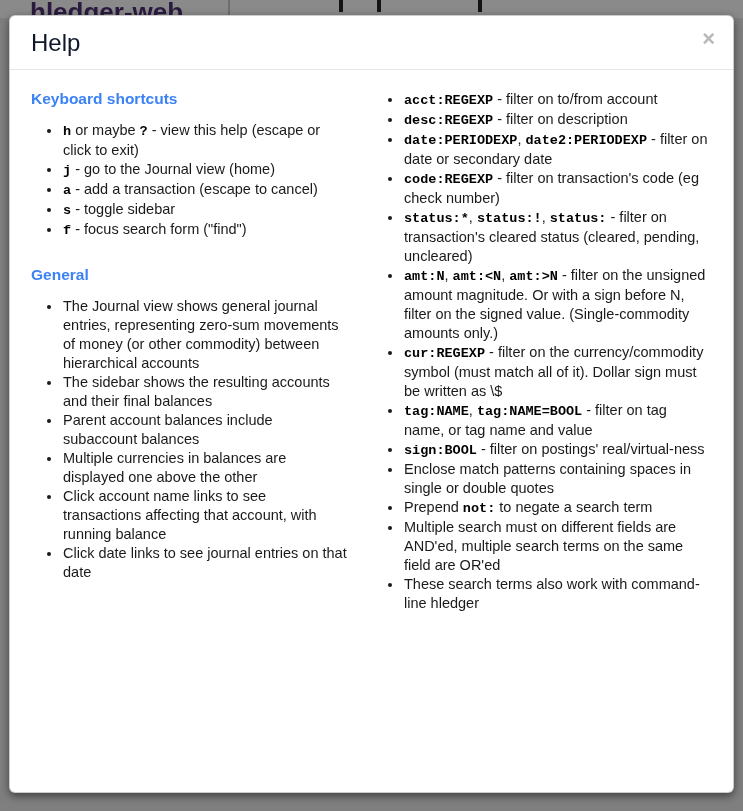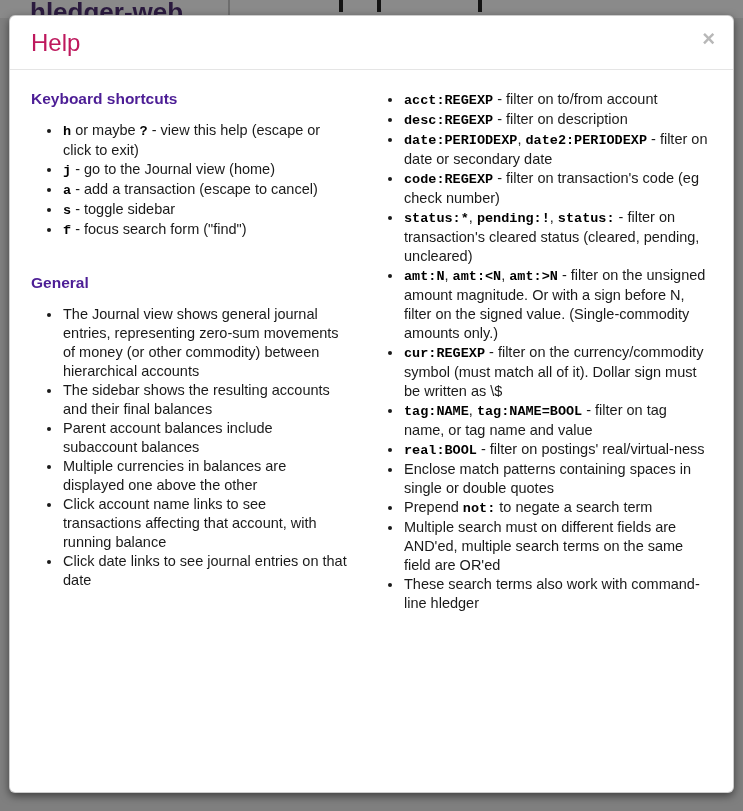--- a/index.html
+++ b/index.html
@@ -41,40 +41,40 @@
     border-radius: 6px;
     box-shadow: 0 3px 9px rgba(0,0,0,0.5);
     overflow: hidden;
   }
   .modal-header {
     position: relative;
     padding: 14px 20px 13px 21px;
     border-bottom: 1px solid #e5e5e5;
   }
   .modal-title {
-    font-size: 24px; font-weight: 400; color: #be185d; line-height: 1.1;
+    font-size: 24px; font-weight: 400; color: #0f172a; line-height: 1.1;
   }
   .close-btn {
     position: absolute; top: 12px; right: 18px;
     background: none; border: none; cursor: pointer;
     font-size: 22px; font-weight: bold; color: #b8b8b8; line-height: 1;
     font-family: "Liberation Sans", sans-serif;
   }
   .modal-body {
     display: flex; padding: 20px 20px 0 21px;
   }
   .col { flex: 1 1 50%; }
   .col.left { padding-right: 24px; }
   .col.right { padding-right: 2px; }
 
   .section-heading {
-    font-size: 15.5px; font-weight: bold; color: #4c1d95;
+    font-size: 15.5px; font-weight: bold; color: #3b82f6;
     margin-bottom: 13px;
   }
-  .section-heading.spaced { margin-top: 34px; }
+  .section-heading.spaced { margin-top: 26px; }
 
   ul.help-list {
     list-style: disc;
     padding-left: 31px;
     margin-bottom: 10px;
     font-size: 14.5px; color: #1a1a1a; line-height: 19px;
   }
   ul.help-list li { padding-left: 1px; }
 
   code {
@@ -121,25 +121,25 @@
           <li>Click account name links to see transactions affecting that account, with running balance</li>
           <li>Click date links to see journal entries on that date</li>
         </ul>
     </div>
     <div class="col right">
       <ul class="help-list">
           <li><code>acct:REGEXP</code> - filter on to/from account</li>
           <li><code>desc:REGEXP</code> - filter on description</li>
           <li><code>date:PERIODEXP</code>, <code>date2:PERIODEXP</code> - filter on date or secondary date</li>
           <li><code>code:REGEXP</code> - filter on transaction's code (eg check number)</li>
-          <li><code>status:*</code>, <code>pending:!</code>, <code>status:</code> - filter on transaction's cleared status (cleared, pending, uncleared)</li>
+          <li><code>status:*</code>, <code>status:!</code>, <code>status:</code> - filter on transaction's cleared status (cleared, pending, uncleared)</li>
           <li><code>amt:N</code>, <code>amt:&lt;N</code>, <code>amt:&gt;N</code> - filter on the unsigned amount magnitude. Or with a sign before N, filter on the signed value. (Single-commodity amounts only.)</li>
           <li><code>cur:REGEXP</code> - filter on the currency/commodity symbol (must match all of it). Dollar sign must be written as \$</li>
           <li><code>tag:NAME</code>, <code>tag:NAME=BOOL</code> - filter on tag name, or tag name and value</li>
-          <li><code>real:BOOL</code> - filter on postings' real/virtual-ness</li>
+          <li><code>sign:BOOL</code> - filter on postings' real/virtual-ness</li>
           <li>Enclose match patterns containing spaces in single or double quotes</li>
           <li>Prepend <code>not:</code> to negate a search term</li>
           <li>Multiple search must on different fields are AND'ed, multiple search terms on the same field are OR'ed</li>
           <li>These search terms also work with command-line hledger</li>
         </ul>
     </div>
   </div>
 </div>
 
 </body></html>

